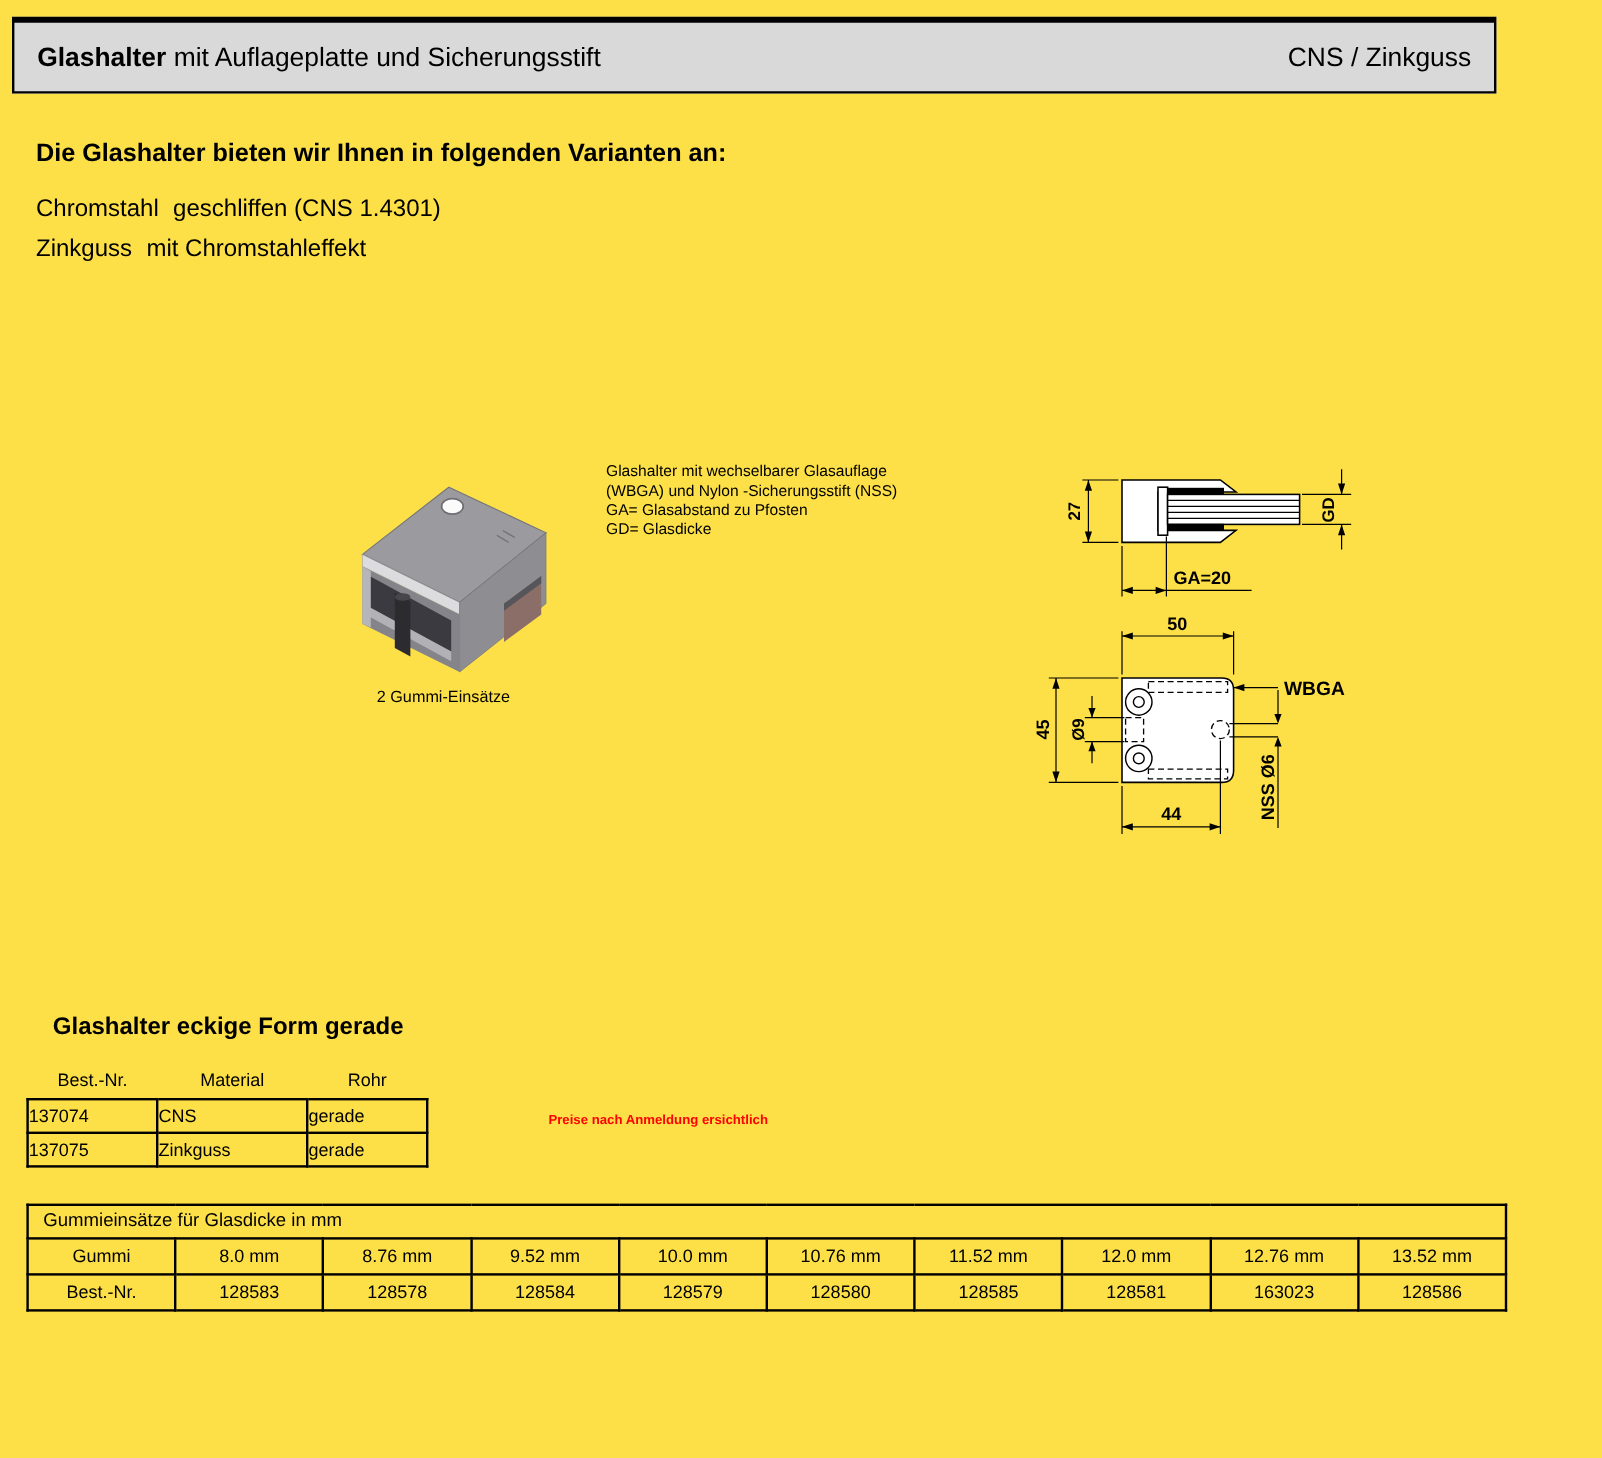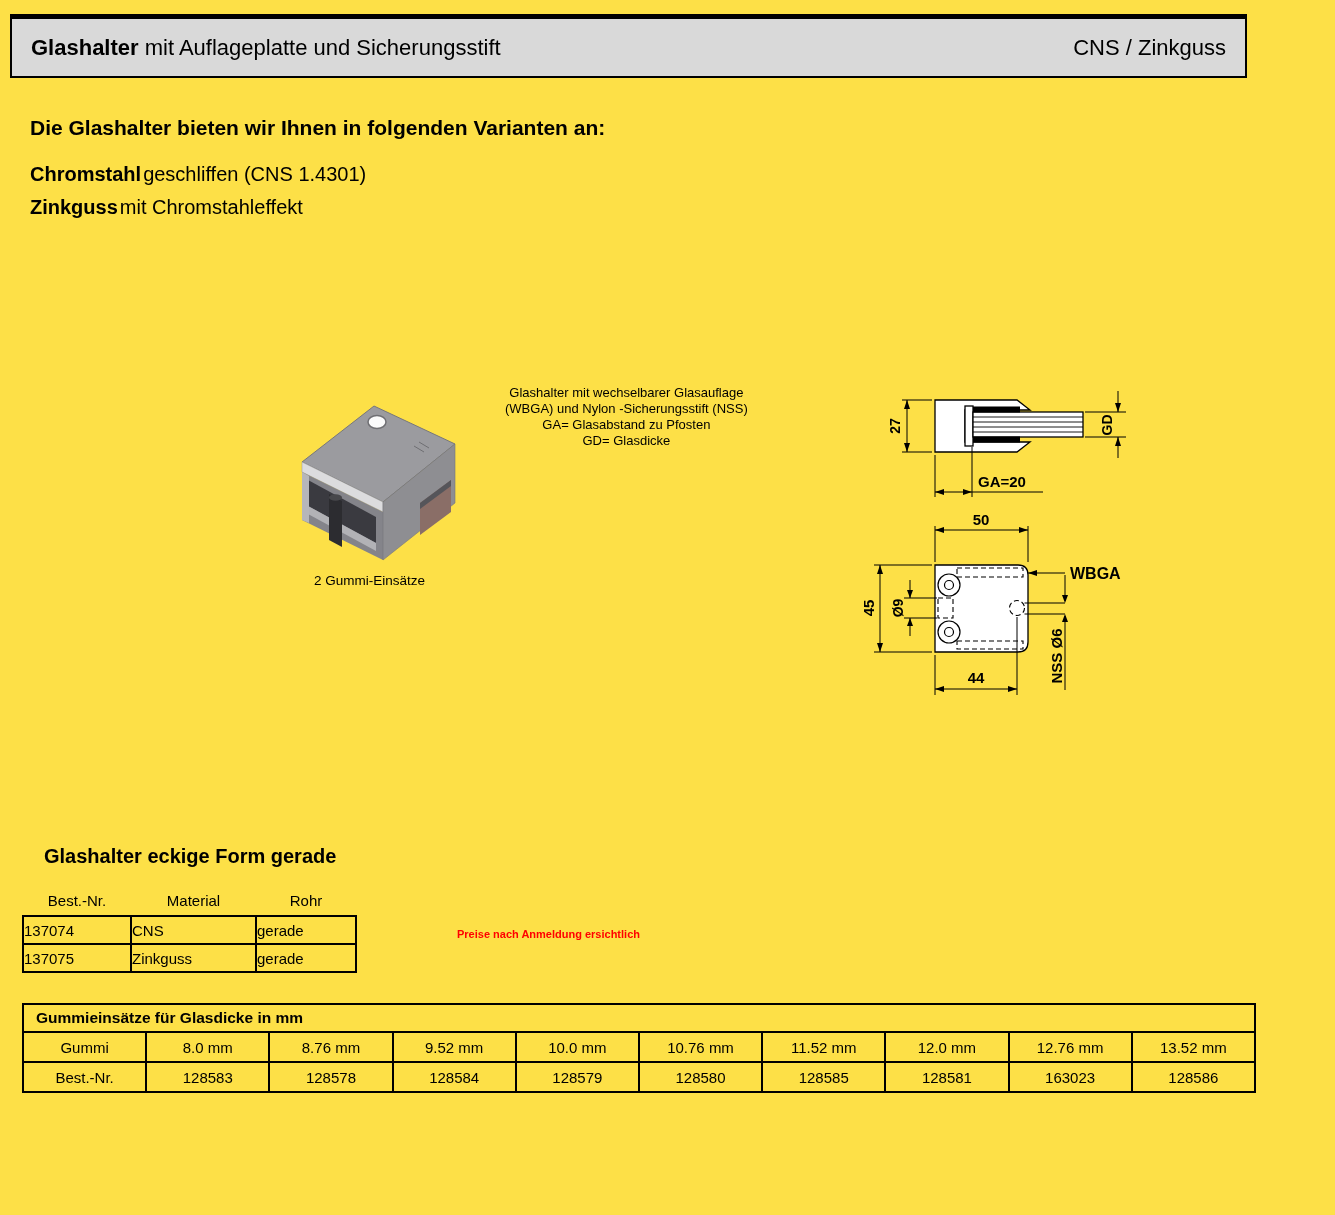--- a/index.html
+++ b/index.html
@@ -10,43 +10,43 @@
   .header-bar {
     position: absolute; left: 10px; top: 14px; width: 1237px; height: 64px;
     background: #d9d9d9; border: 2px solid #000; border-top-width: 5px;
     display: flex; align-items: center; justify-content: space-between;
     padding: 0 19px; font-size: 22px;
   }
   .header-bar .bold { font-weight: bold; }
 
   .intro-heading { position: absolute; left: 30px; top: 116px; font-size: 21px; font-weight: bold; }
   .variant-lines { position: absolute; left: 30px; top: 158px; font-size: 20px; line-height: 33px; }
-  .variant-lines .vname { font-weight: bold; margin-right: 2px; }
+  .variant-lines .vname { font-weight: normal; margin-right: 12px; }
 
   .product-photo { position: absolute; left: 272px; top: 390px; }
   .photo-caption { position: absolute; left: 272px; top: 573px; width: 195px; text-align: center; font-size: 13.5px; }
 
-  .product-desc { position: absolute; left: 505px; top: 385px; font-size: 13px; line-height: 16px; text-align: center; }
+  .product-desc { position: absolute; left: 505px; top: 385px; font-size: 13px; line-height: 16px; }
 
   .drawing { position: absolute; }
   .drawing text { font-family: "Liberation Sans", sans-serif; font-weight: bold; fill: #000; }
 
   .glass-range-heading { position: absolute; left: 237px; top: 736px; font-size: 22px; font-weight: bold; }
   .section-heading { position: absolute; left: 28px; top: 845px; font-size: 20px; font-weight: bold; margin-left: 16px; }
 
   table.variant-table { position: absolute; left: 22px; top: 892px; border-collapse: collapse; font-size: 15px; }
   table.variant-table th { border: none; font-weight: normal; padding: 0 0 6px 0; text-align: center; }
   table.variant-table td { border: 2px solid #000; height: 28px; text-align: left; padding: 0; }
 
   .price-note { position: absolute; left: 457px; top: 928px; font-size: 11px; font-weight: bold; color: #ff0000; }
 
   table.inserts-table { position: absolute; left: 22px; top: 1003px; width: 1234px;
     border-collapse: collapse; table-layout: fixed; font-size: 15px; border: 2px solid #000; }
   table.inserts-table td { border: 2px solid #000; text-align: center; height: 30px; padding: 0; }
-  table.inserts-table td.tbl-title { text-align: left; font-weight: bold; padding-left: 12px; font-size: 15.5px; height: 28px; }
+  table.inserts-table td.tbl-title { text-align: left; font-weight: normal; padding-left: 12px; font-size: 15.5px; height: 28px; }
 </style>
 </head>
 <body>
 
 <div id="page">
 
   <div class="header-bar">
     <div>
       <span class="bold">Glashalter</span><span> mit Auflageplatte und Sicherungsstift</span>
     </div>

